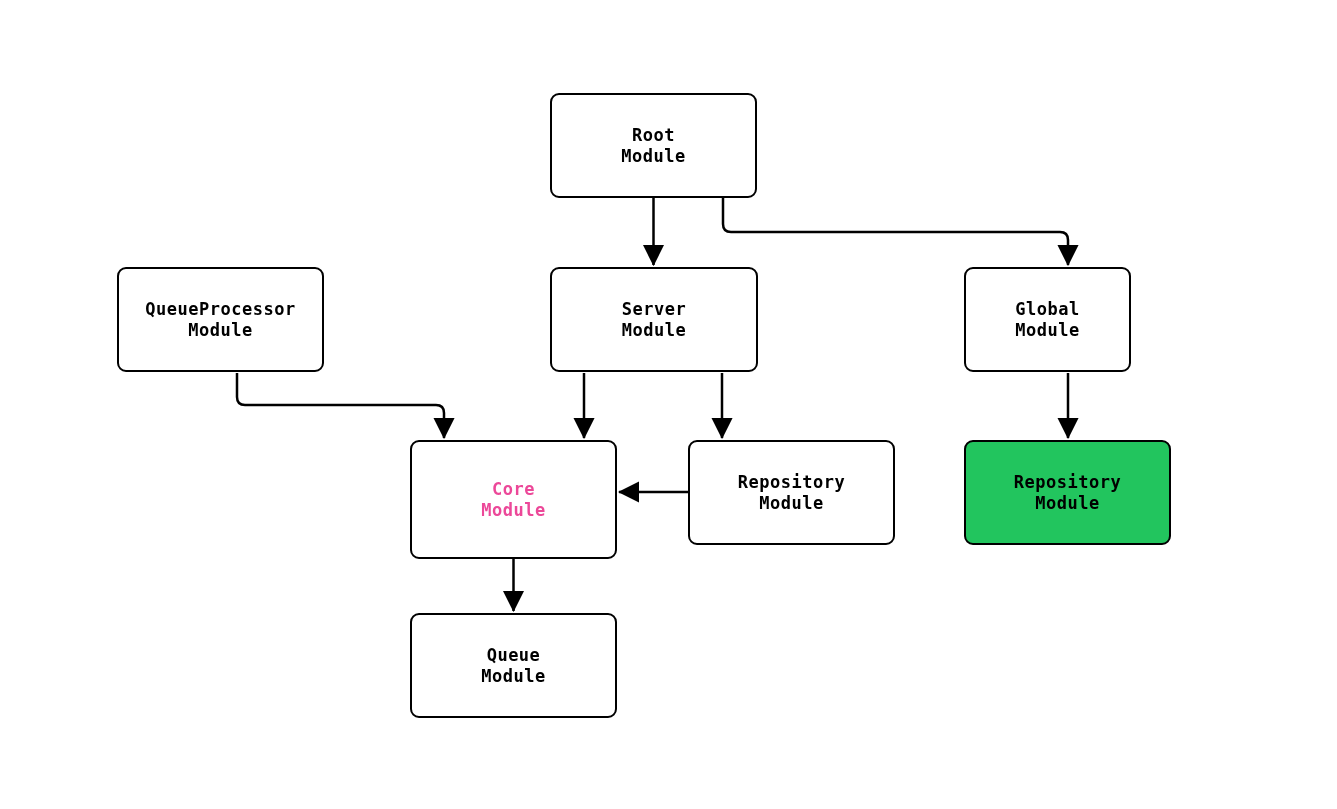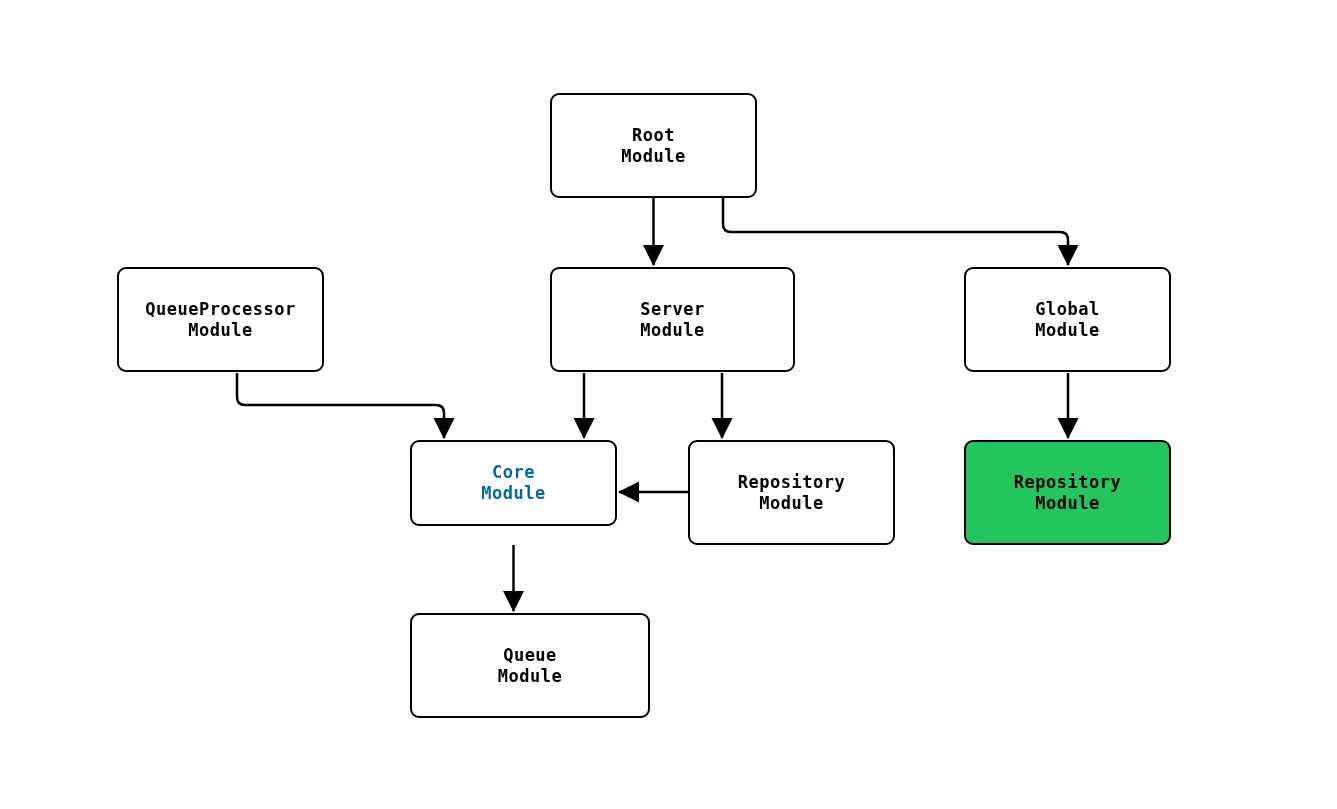--- a/index.html
+++ b/index.html
@@ -64,37 +64,37 @@
     </svg>
 
 <div class="node" style="left: 550px; top: 93px; width: 207px; height: 105px; background: rgb(255, 255, 255); border-color: rgb(0, 0, 0); border-width: 2.5px; border-radius: 9px; color: rgb(0, 0, 0);">
       <div>Root</div>
       <div>Module</div>
     </div>
     <div class="node" style="left: 117px; top: 267px; width: 207px; height: 105px; background: rgb(255, 255, 255); border-color: rgb(0, 0, 0); border-width: 2.5px; border-radius: 9px; color: rgb(0, 0, 0);">
       <div>QueueProcessor</div>
       <div>Module</div>
     </div>
-    <div class="node" style="left: 550px; top: 267px; width: 245px; height: 105px; background: rgb(255, 255, 255); border-color: rgb(0, 0, 0); border-width: 2.5px; border-radius: 9px; color: rgb(0, 0, 0);">
+    <div class="node" style="left: 550px; top: 267px; width: 208px; height: 105px; background: rgb(255, 255, 255); border-color: rgb(0, 0, 0); border-width: 2.5px; border-radius: 9px; color: rgb(0, 0, 0);">
       <div>Server</div>
       <div>Module</div>
     </div>
-    <div class="node" style="left: 964px; top: 267px; width: 207px; height: 105px; background: rgb(255, 255, 255); border-color: rgb(0, 0, 0); border-width: 2.5px; border-radius: 9px; color: rgb(0, 0, 0);">
+    <div class="node" style="left: 964px; top: 267px; width: 167px; height: 105px; background: rgb(255, 255, 255); border-color: rgb(0, 0, 0); border-width: 2.5px; border-radius: 9px; color: rgb(0, 0, 0);">
       <div>Global</div>
       <div>Module</div>
     </div>
-    <div class="node" style="left: 410px; top: 440px; width: 207px; height: 86px; background: rgb(255, 255, 255); border-color: rgb(0, 0, 0); border-width: 2.5px; border-radius: 9px; color: #0369a1;">
+    <div class="node" style="left: 410px; top: 440px; width: 207px; height: 119px; background: rgb(255, 255, 255); border-color: rgb(0, 0, 0); border-width: 2.5px; border-radius: 9px; color: #ec4899;">
       <div>Core</div>
       <div>Module</div>
     </div>
     <div class="node" style="left: 688px; top: 440px; width: 207px; height: 105px; background: rgb(255, 255, 255); border-color: rgb(0, 0, 0); border-width: 2.5px; border-radius: 9px; color: rgb(0, 0, 0);">
       <div>Repository</div>
       <div>Module</div>
     </div>
     <div class="node" style="left: 964px; top: 440px; width: 207px; height: 105px; background: #22c55e; border-color: rgb(0, 0, 0); border-width: 2.5px; border-radius: 9px; color: rgb(0, 0, 0);">
       <div>Repository</div>
       <div>Module</div>
     </div>
-    <div class="node" style="left: 410px; top: 613px; width: 240px; height: 105px; background: rgb(255, 255, 255); border-color: rgb(0, 0, 0); border-width: 2.5px; border-radius: 9px; color: rgb(0, 0, 0);">
+    <div class="node" style="left: 410px; top: 613px; width: 207px; height: 105px; background: rgb(255, 255, 255); border-color: rgb(0, 0, 0); border-width: 2.5px; border-radius: 9px; color: rgb(0, 0, 0);">
       <div>Queue</div>
       <div>Module</div>
     </div>
   </div>
 
 </body></html>

